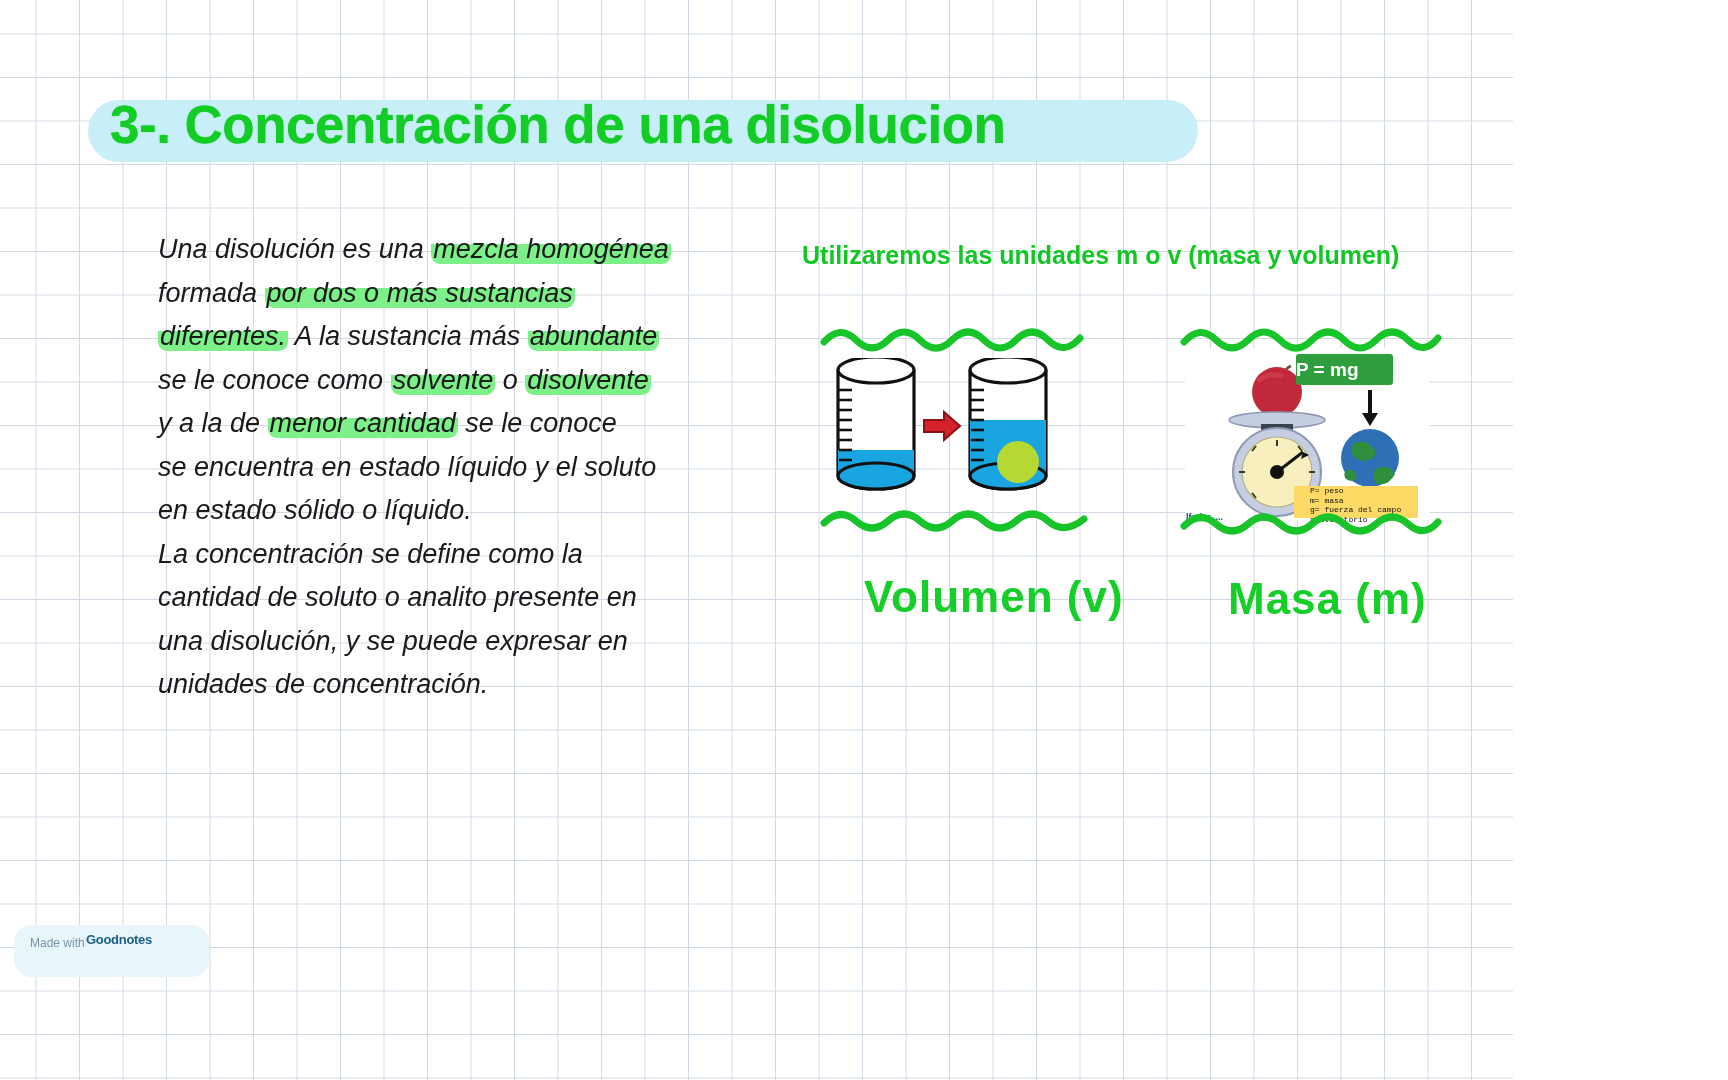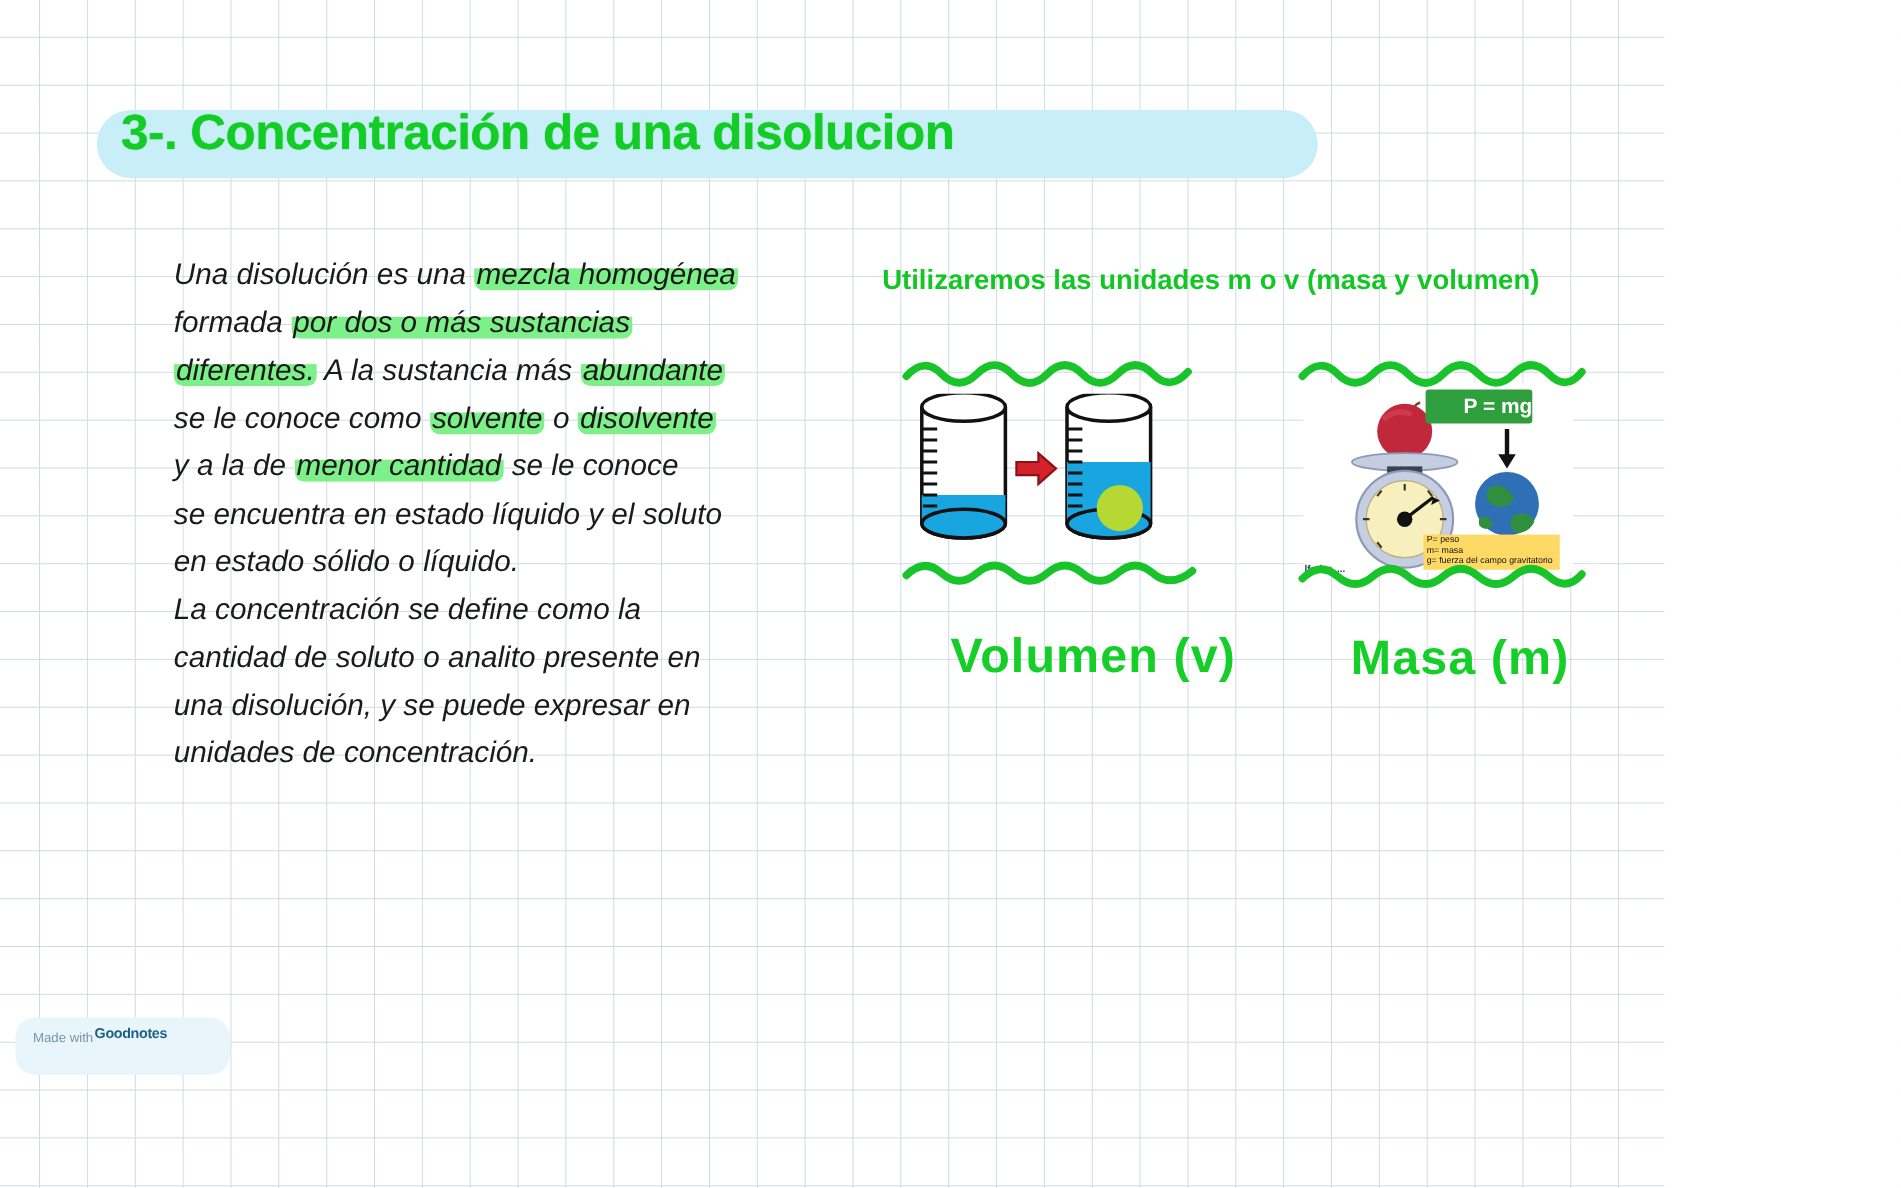--- a/index.html
+++ b/index.html
@@ -22,21 +22,21 @@
     position:absolute;left:1513px;top:0;width:215px;height:1080px;background:#fff;
   }
 
   
   #title-row{position:absolute;left:88px;top:100px;width:1110px;height:62px;}
   #title-highlight{
     position:absolute;inset:0;background:#c8eef7;border-radius:31px;
   }
   #title-text{
     position:absolute;left:22px;top:-6px;
-    font-size:45px;font-weight:bold;color:#13cc26;
+    font-size:53px;font-weight:bold;color:#13cc26;
     letter-spacing:-.5px;white-space:nowrap;
     font-family:"Liberation Sans",sans-serif;
     text-shadow:0 0 1px #13cc26;
   }
 
   
   #body-col{position:absolute;left:158px;top:228px;width:600px;}
   .para-line{
     position:relative;height:43.5px;line-height:43.5px;
     font-size:27px;color:#1a1a1a;white-space:nowrap;
@@ -72,27 +72,27 @@
 
   
   #scale-figure{position:absolute;left:1185px;top:348px;width:245px;height:172px;
     background:#ffffff;}
   #pmg-box{
     position:absolute;left:1296px;top:354px;width:97px;height:31px;
     background:#2f9e3c;border-radius:3px;
   }
   #pmg-text{
     position:absolute;left:0;top:0;width:97px;height:31px;line-height:31px;
-    text-align:right;color:#ffffff;font-size:19px;font-weight:bold;border-radius:14px;
+    text-align:left;color:#ffffff;font-size:19px;font-weight:bold;border-radius:14px;
   }
   #legend-box{
     position:absolute;left:1294px;top:486px;width:124px;height:32px;
     background:#ffd966;
   }
-  .legend-line{font-size:8px;color:#111;line-height:9.5px;padding-left:3px;}
+  .legend-line{font-size:8px;color:#111;line-height:9.5px;padding-left:16px;font-family:Liberation Mono, monospace;}
   #brand-tag{
     position:absolute;left:1186px;top:512px;font-size:9px;color:#1c3f6e;font-weight:bold;
   }
 
   
   #goodnotes{
     position:absolute;left:14px;top:925px;width:195px;height:52px;
     background:#e8f6fb;border-radius:18px;
   }
   #goodnotes-made{position:absolute;left:16px;top:11px;font-size:12px;color:#7a93a8;}

